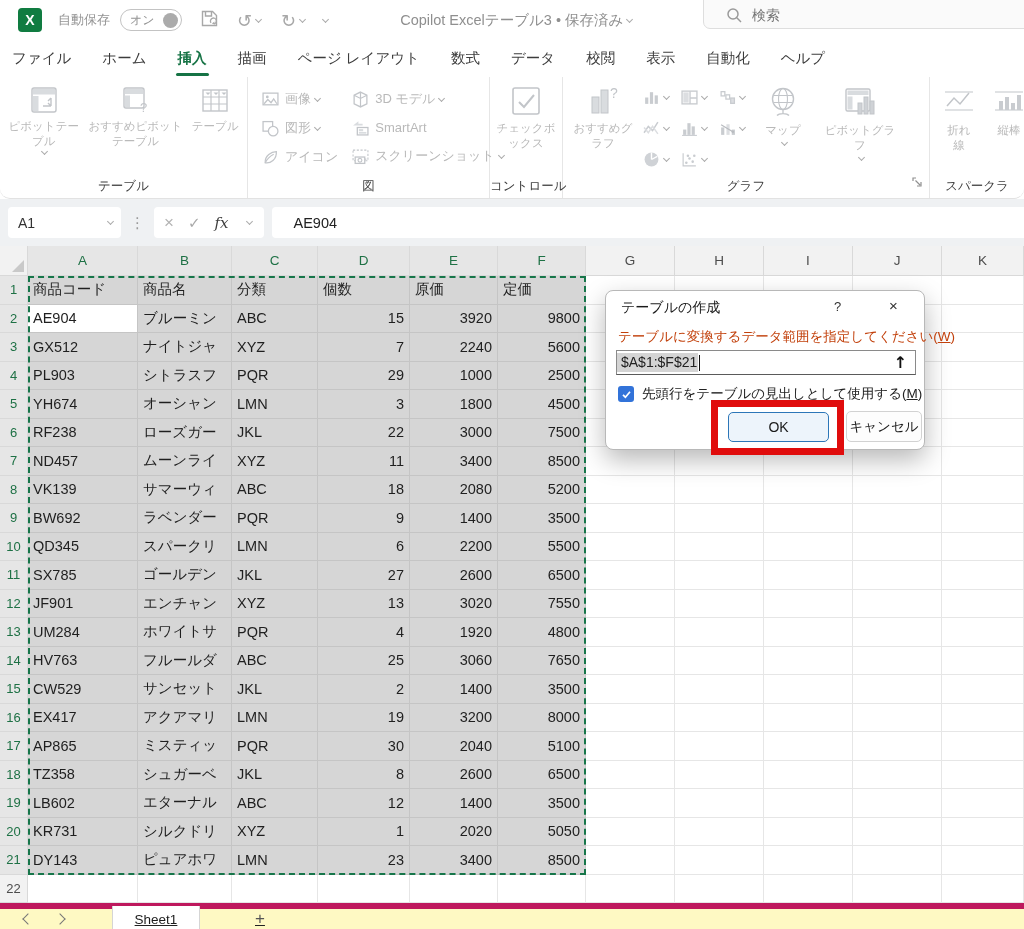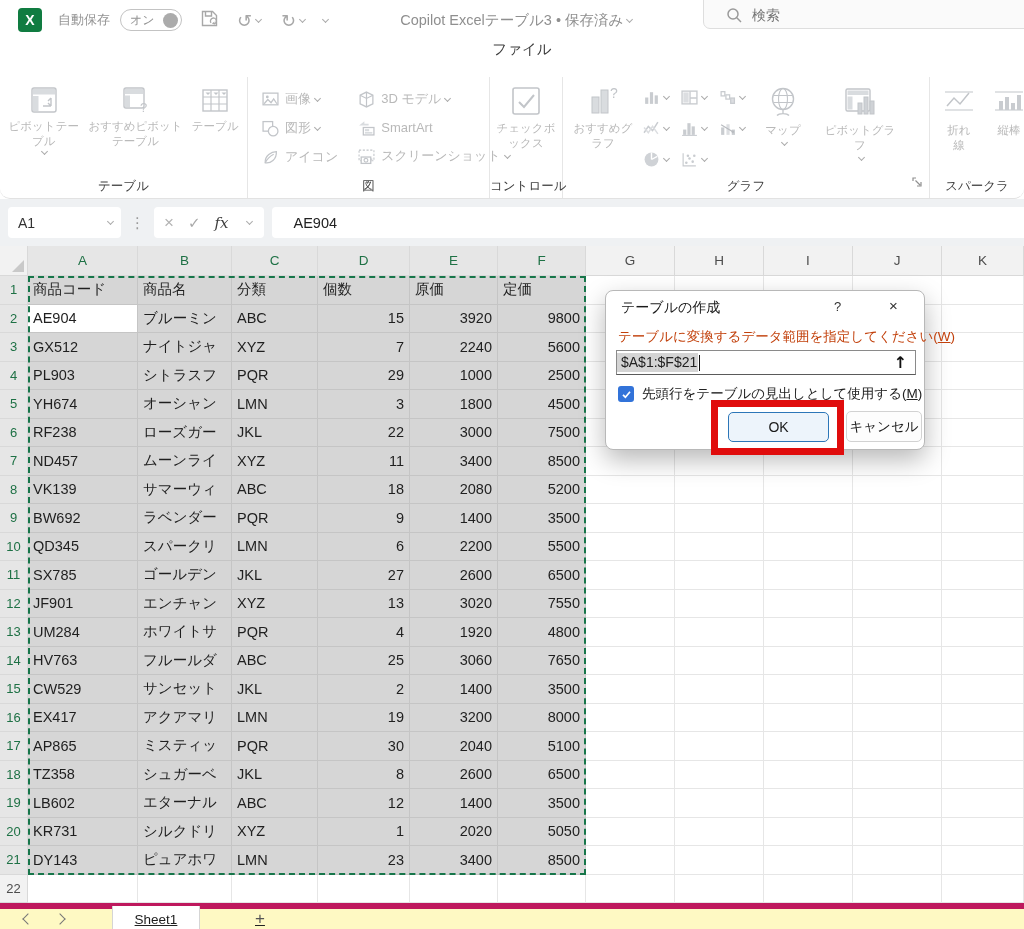--- a/index.html
+++ b/index.html
@@ -17,21 +17,21 @@
   .toggle-text { font-size:12px; color:#949494; margin-left:9px; }
   .toggle-knob { position:absolute; right:3px; width:15px; height:15px; border-radius:50%; background:#ababab; }
   .tb-icon { color:#a8a8a8; font-size:18px; margin-left:18px; font-family:"DejaVu Sans",sans-serif; }
   .chev { display:inline-block; width:6px; height:6px; border-right:1.4px solid #ababab; border-bottom:1.4px solid #ababab; transform:rotate(45deg); margin:0 2px 2px 4px; }
   .chev.sm { width:5px; height:5px; }
   .doc-title { color:#8f8f8f; font-size:14.5px; margin-left:70px; white-space:nowrap; }
   .searchbox { position:absolute; left:703px; top:-7px; width:330px; height:36px; border:1px solid #dedede; border-radius:7px; background:#fafafa; display:flex; align-items:flex-end; padding-bottom:5px; }
   .searchbox svg { margin-left:22px; }
   .search-ph { border:none; outline:none; background:transparent; color:#9a9a9a; font-size:14px; margin-left:10px; width:200px; font-family:inherit; }
   
-  .tabrow { position:absolute; left:0; top:40px; width:1024px; height:37px; background:#fff; display:flex; align-items:center; gap:31px; padding-left:20px;flex-direction:column; }
+  .tabrow { position:absolute; left:0; top:40px; width:1024px; height:37px; background:#fff; display:flex; align-items:center; gap:31px; padding-left:12px; }
   .rtab { font-size:14.5px; color:#3c3c3c; position:relative; white-space:nowrap; cursor:default; }
   .rtab.active { color:#167345; font-weight:bold; }
   .rtab.active::after { content:""; position:absolute; left:-2px; right:-2px; bottom:-8px; height:3px; background:#167345; border-radius:2px; }
   
   .ribbon { position:absolute; left:0; top:77px; width:1024px; height:122px; background:#fff; border-bottom:1px solid #e2e2e2; border-radius:0 0 10px 10px; display:flex; }
   .rgroup { position:relative; height:100%; border-right:1px solid #e6e6e6; display:flex; align-items:flex-start; }
   .rgroup:last-child { border-right:none; }
   .glabel { position:absolute; bottom:3px; left:0; right:0; text-align:center; font-size:12.5px; color:#3f3f3f; white-space:nowrap; }
   .bigbtn { display:flex; flex-direction:column; align-items:center; margin-top:8px; }
   .bigbtn .blabel { font-size:11.5px; color:#b9b9b9; text-align:center; line-height:1.3; margin-top:4px;font-family:Liberation Serif, serif; }
@@ -171,21 +171,21 @@
             <path d="M3 12h24M3 19h24M11 5v21M19 5v21" stroke="#c2c5c9" stroke-width="1.2"></path>
             <path d="M5.5 7.5l2.5 2.5 2.5-2.5z" fill="#c2c5c9"></path>
             <path d="M13.5 7.5l2.5 2.5 2.5-2.5z" fill="#c2c5c9"></path>
             <path d="M21.5 7.5l2.5 2.5 2.5-2.5z" fill="#c2c5c9"></path>
           </svg>
         <span class="blabel">テーブル</span>
       </div>
       <div class="glabel">テーブル</div>
     </div>
 
-    <div class="rgroup" style="width:242px; padding-left:14px; gap:20px;">
+    <div class="rgroup" style="width:242px; padding-left:14px; gap:14px;">
       <div class="smallcol">
         <div class="smallbtn">
           <svg width="17" height="17" viewBox="0 0 16 16">
               <rect x="1" y="2" width="14" height="11" fill="none" stroke="#c2c5c9" stroke-width="1.2"></rect>
               <circle cx="5" cy="5.6" r="1.3" fill="#c2c5c9"></circle>
               <path d="M2 12l3.5-4 3 3 2.5-3.5 3 4.5" fill="none" stroke="#c2c5c9" stroke-width="1.2"></path>
             </svg>
           <span>画像</span>
             <span class="chev sm"></span>
         </div>

